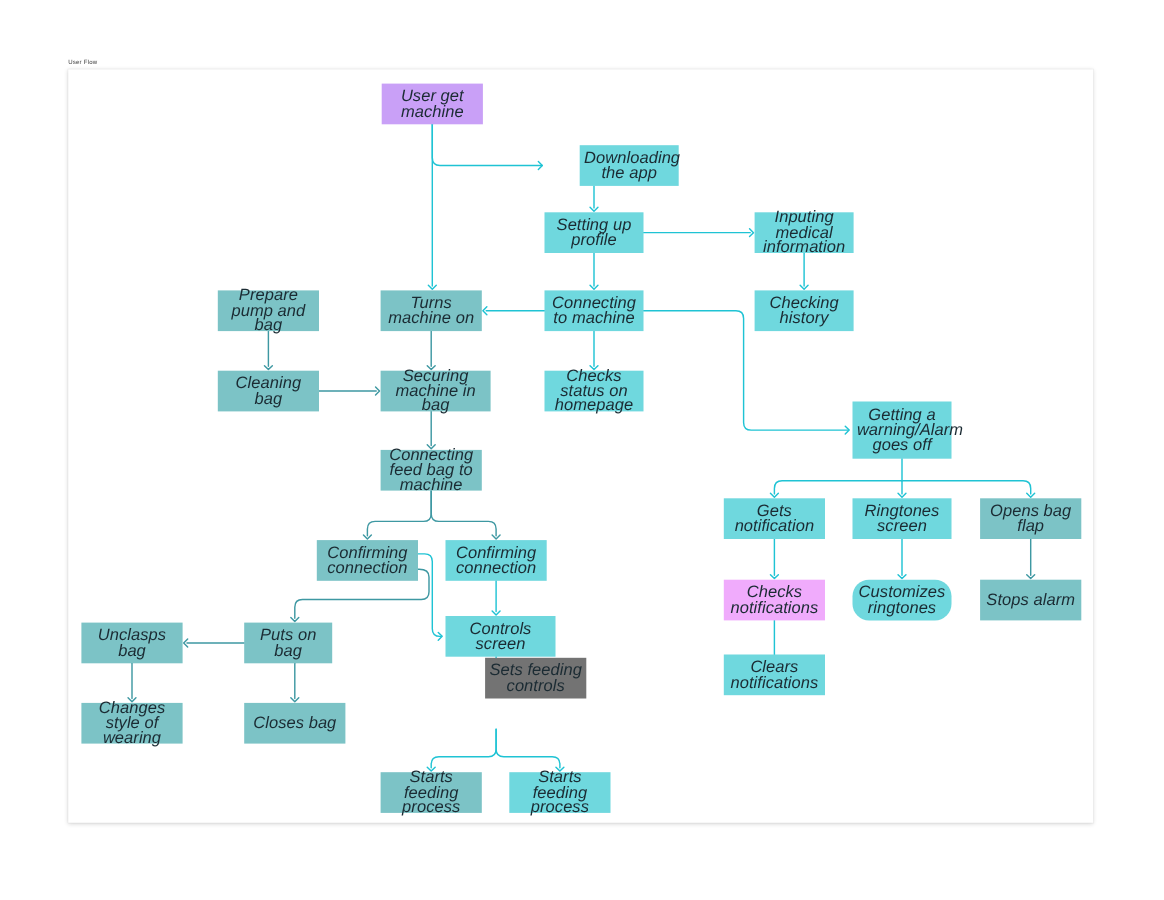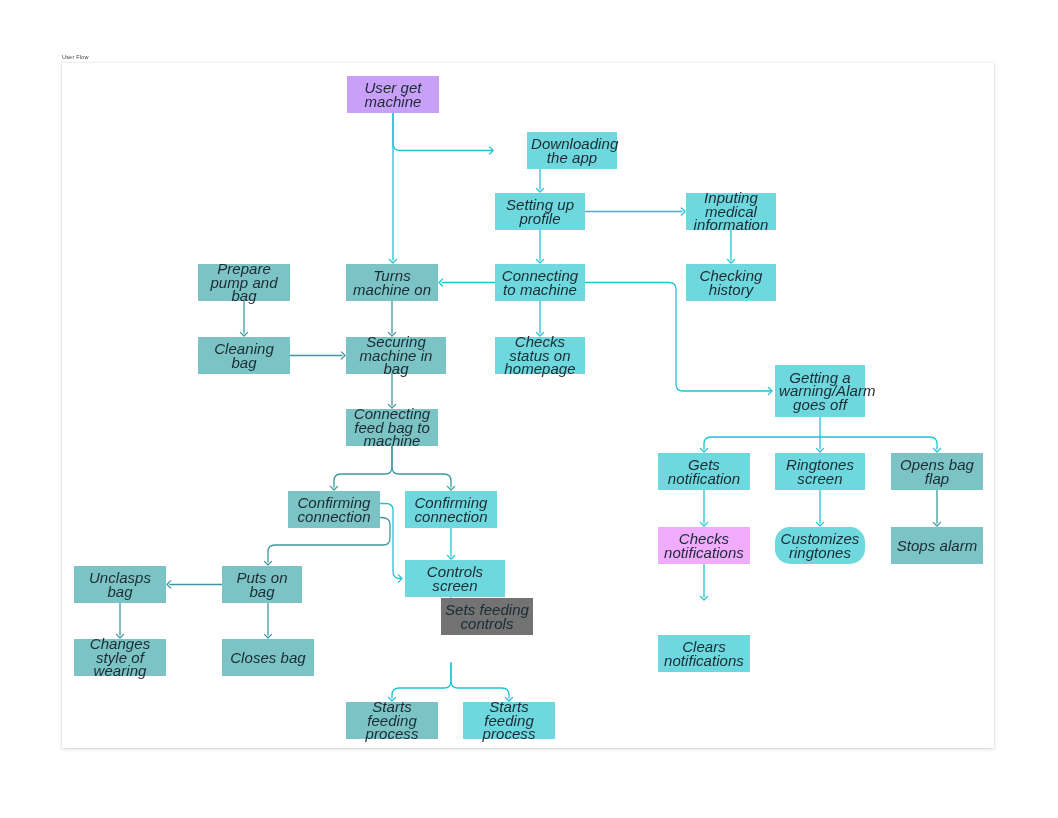--- a/index.html
+++ b/index.html
@@ -223,19 +223,19 @@
         </div>
         <div class="node" style="left: 658px; top: 527px; width: 92px; height: 37px; background: #f0abfc;">
           <span>Checks notifications</span>
         </div>
         <div class="node" style="left: 775px; top: 527px; width: 90px; height: 37px; background: rgb(111, 216, 222); border-radius: 15px;">
           <span>Customizes ringtones</span>
         </div>
         <div class="node" style="left: 891px; top: 527px; width: 92px; height: 37px; background: rgb(124, 195, 198);">
           <span>Stops alarm</span>
         </div>
-        <div class="node" style="left: 658px; top: 635px; width: 92px; height: 37px; background: rgb(111, 216, 222); justify-content: center;">
+        <div class="node" style="left: 658px; top: 595px; width: 92px; height: 37px; background: rgb(111, 216, 222); justify-content: center;">
           <span>Clears notifications</span>
         </div>
       </div>
   </div>
 
 </div>
 
 </body></html>

